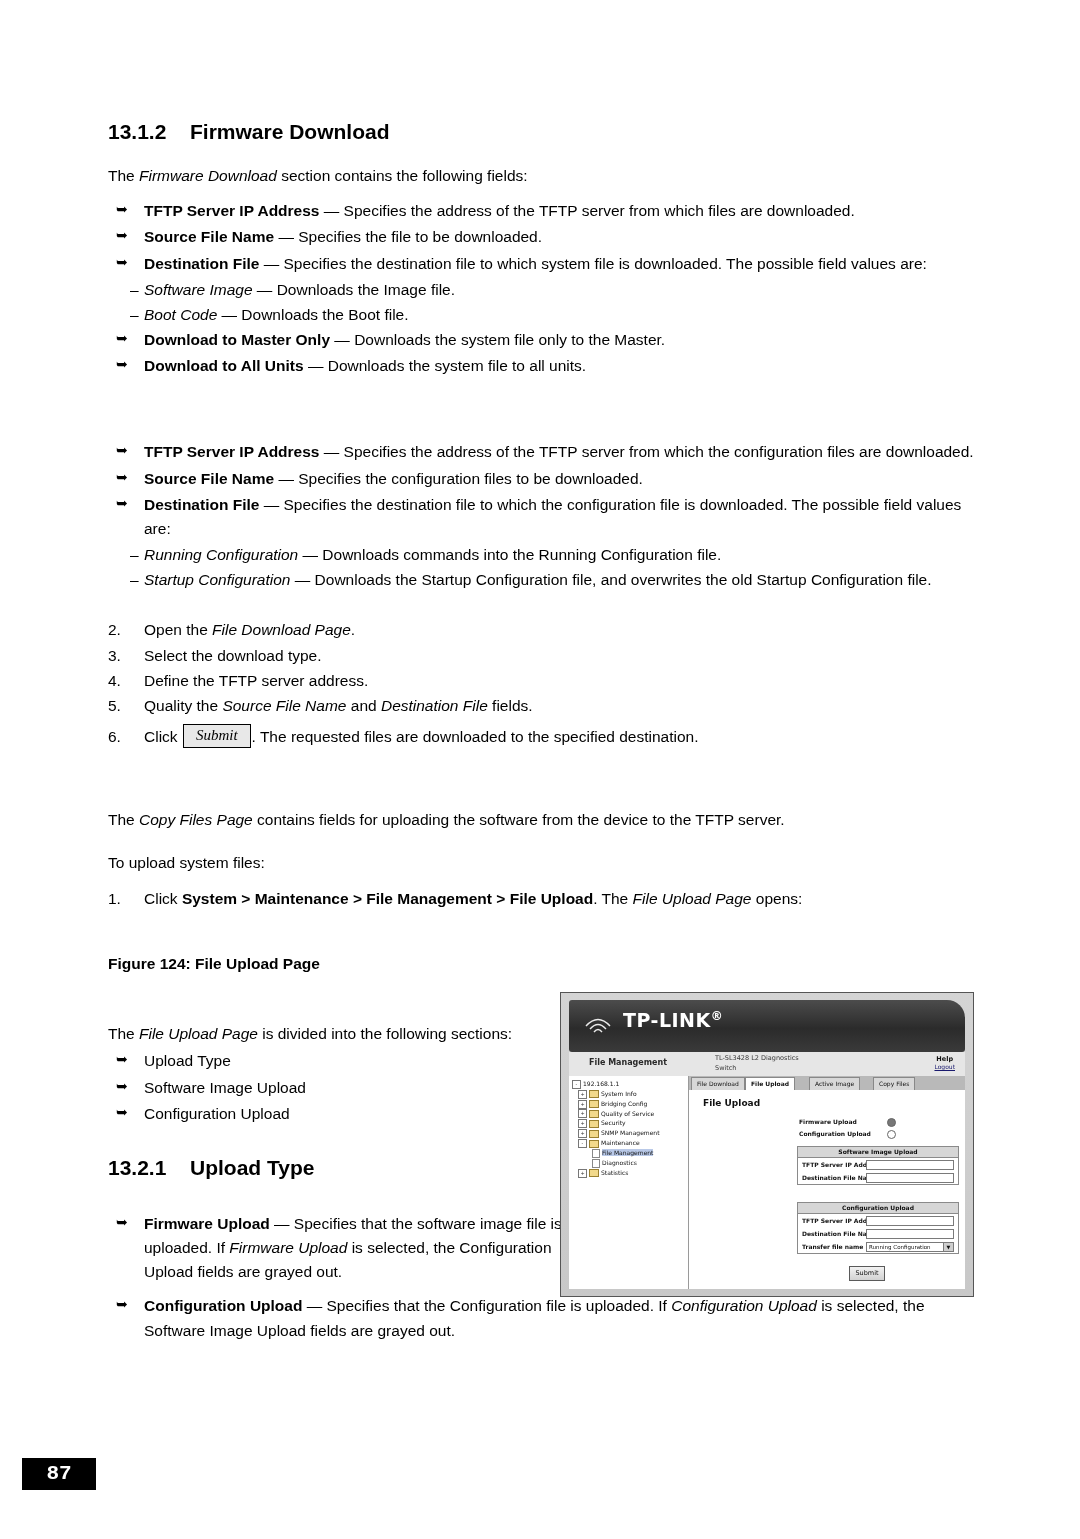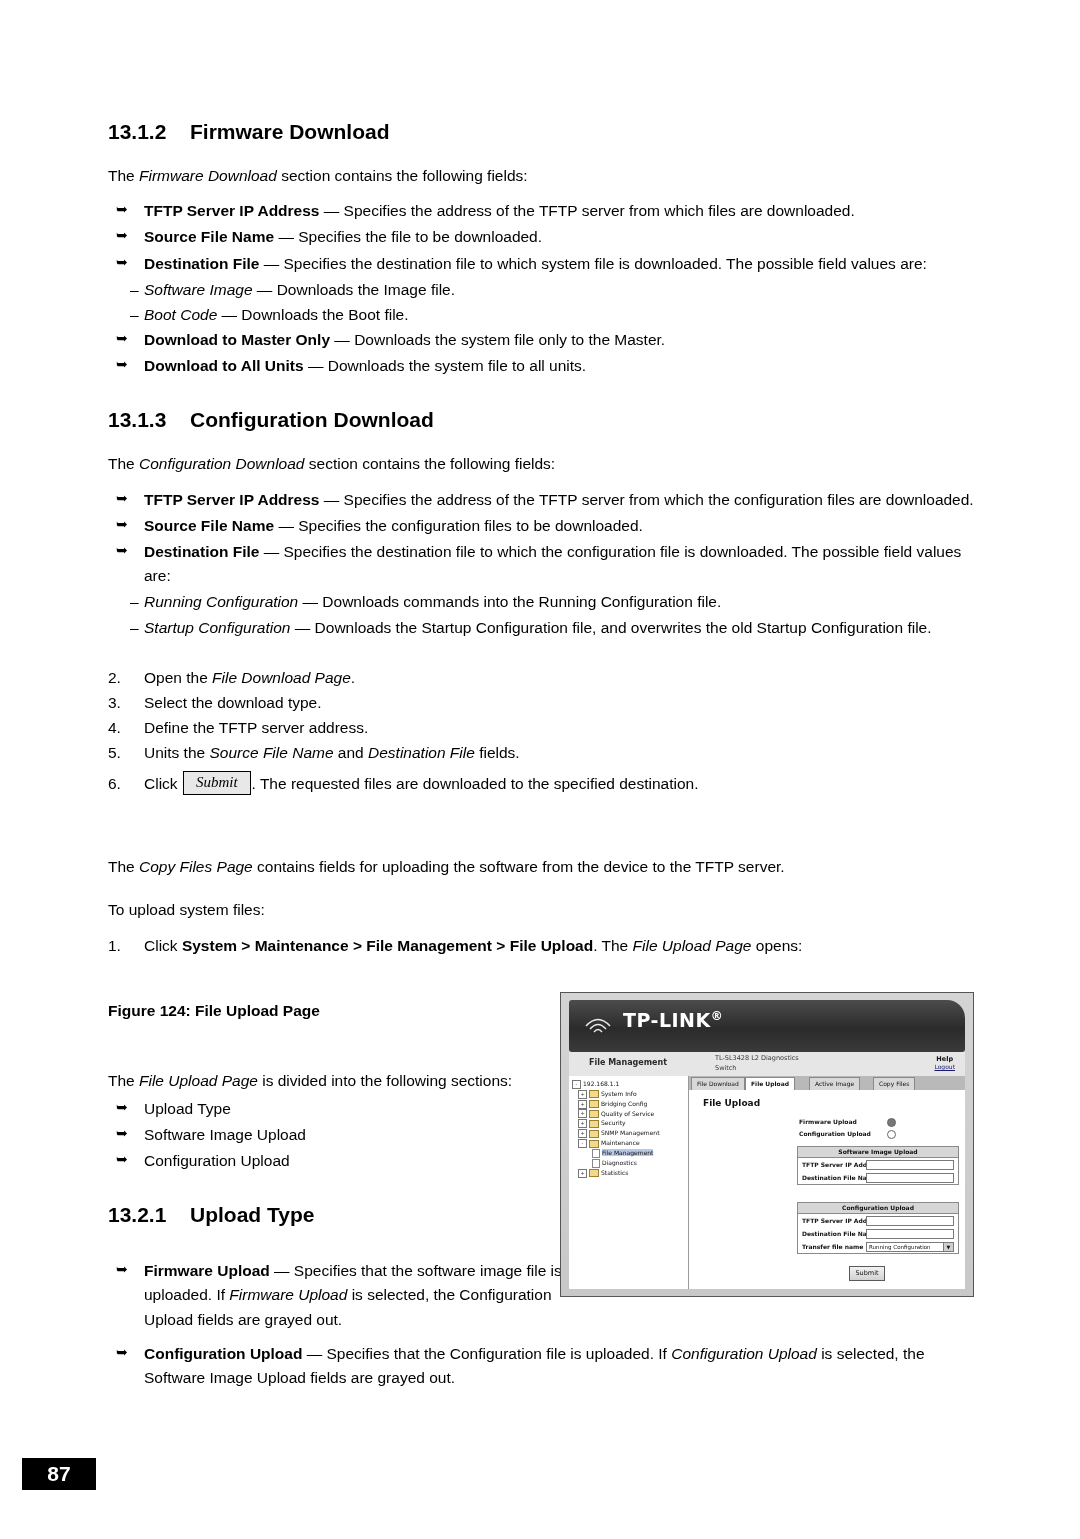--- a/index.html
+++ b/index.html
@@ -377,20 +377,21 @@
     left: 22px;
     top: 1458px;
     width: 74px;
     height: 32px;
     background: #000000;
     color: #ffffff;
     font-size: 21px;
     font-weight: bold;
     text-align: center;
     line-height: 32px;
+    font-family: Liberation Mono, monospace;
   }
 </style>
 </head>
 <body>
 
 <div class="page">
 
   <div class="content">
 
     <h2 class="section-head">
@@ -410,45 +411,39 @@
       <li><span class="dash">–</span><i>Software Image</i><span> — Downloads the Image file.</span></li>
       <li><span class="dash">–</span><i>Boot Code</i><span> — Downloads the Boot file.</span></li>
     </ul>
     <ul class="bullet-list">
       <li><span class="arrow">➥</span><b>Download to Master Only</b><span> — Downloads the system file only to the Master.</span></li>
       <li><span class="arrow">➥</span><b>Download to All Units</b><span> — Downloads the system file to all units.</span></li>
     </ul>
 
     <div class="spacer-28"></div>
 
-    <h2 class="section-head">
-      <span class="num">13.1.3</span><span>Configuration Download</span>
-    </h2>
     <div class="spacer-20"></div>
-    <p class="body">
-      <span>The </span><i>Configuration Download</i><span> section contains the following fields:</span>
-    </p>
     <div class="spacer-12"></div>
     <ul class="bullet-list">
       <li><span class="arrow">➥</span><b>TFTP Server IP Address</b><span> — Specifies the address of the TFTP server from which the configuration files are downloaded.</span></li>
       <li><span class="arrow">➥</span><b>Source File Name</b><span> — Specifies the configuration files to be downloaded.</span></li>
       <li><span class="arrow">➥</span><b>Destination File</b><span> — Specifies the destination file to which the configuration file is downloaded. The possible field values are:</span></li>
     </ul>
     <ul class="sub-list">
       <li><span class="dash">–</span><i>Running Configuration</i><span> — Downloads commands into the Running Configuration file.</span></li>
       <li><span class="dash">–</span><i>Startup Configuration</i><span> — Downloads the Startup Configuration file, and overwrites the old Startup Configuration file.</span></li>
     </ul>
 
     <div class="spacer-24"></div>
 
     <ul class="num-list">
       <li><span class="n">2.</span><span>Open the </span><i>File Download Page</i><span>.</span></li>
       <li><span class="n">3.</span><span>Select the download type.</span></li>
       <li><span class="n">4.</span><span>Define the TFTP server address.</span></li>
-      <li><span class="n">5.</span><span>Units the </span><i>Source File Name</i><span> and </span><i>Destination File</i><span> fields.</span></li>
+      <li><span class="n">5.</span><span>Quality the </span><i>Source File Name</i><span> and </span><i>Destination File</i><span> fields.</span></li>
       <li style="margin-top:6px;">
         <span class="n">6.</span><span>Click </span><span class="submit-inline">Submit</span><span>. The requested files are downloaded to the specified destination.</span>
       </li>
     </ul>
 
     <div class="spacer-34"></div>
 
     <div class="spacer-24"></div>
     <p class="body">
       <span>The </span><i>Copy Files Page</i><span> contains fields for uploading the software from the device to the TFTP server.</span>

